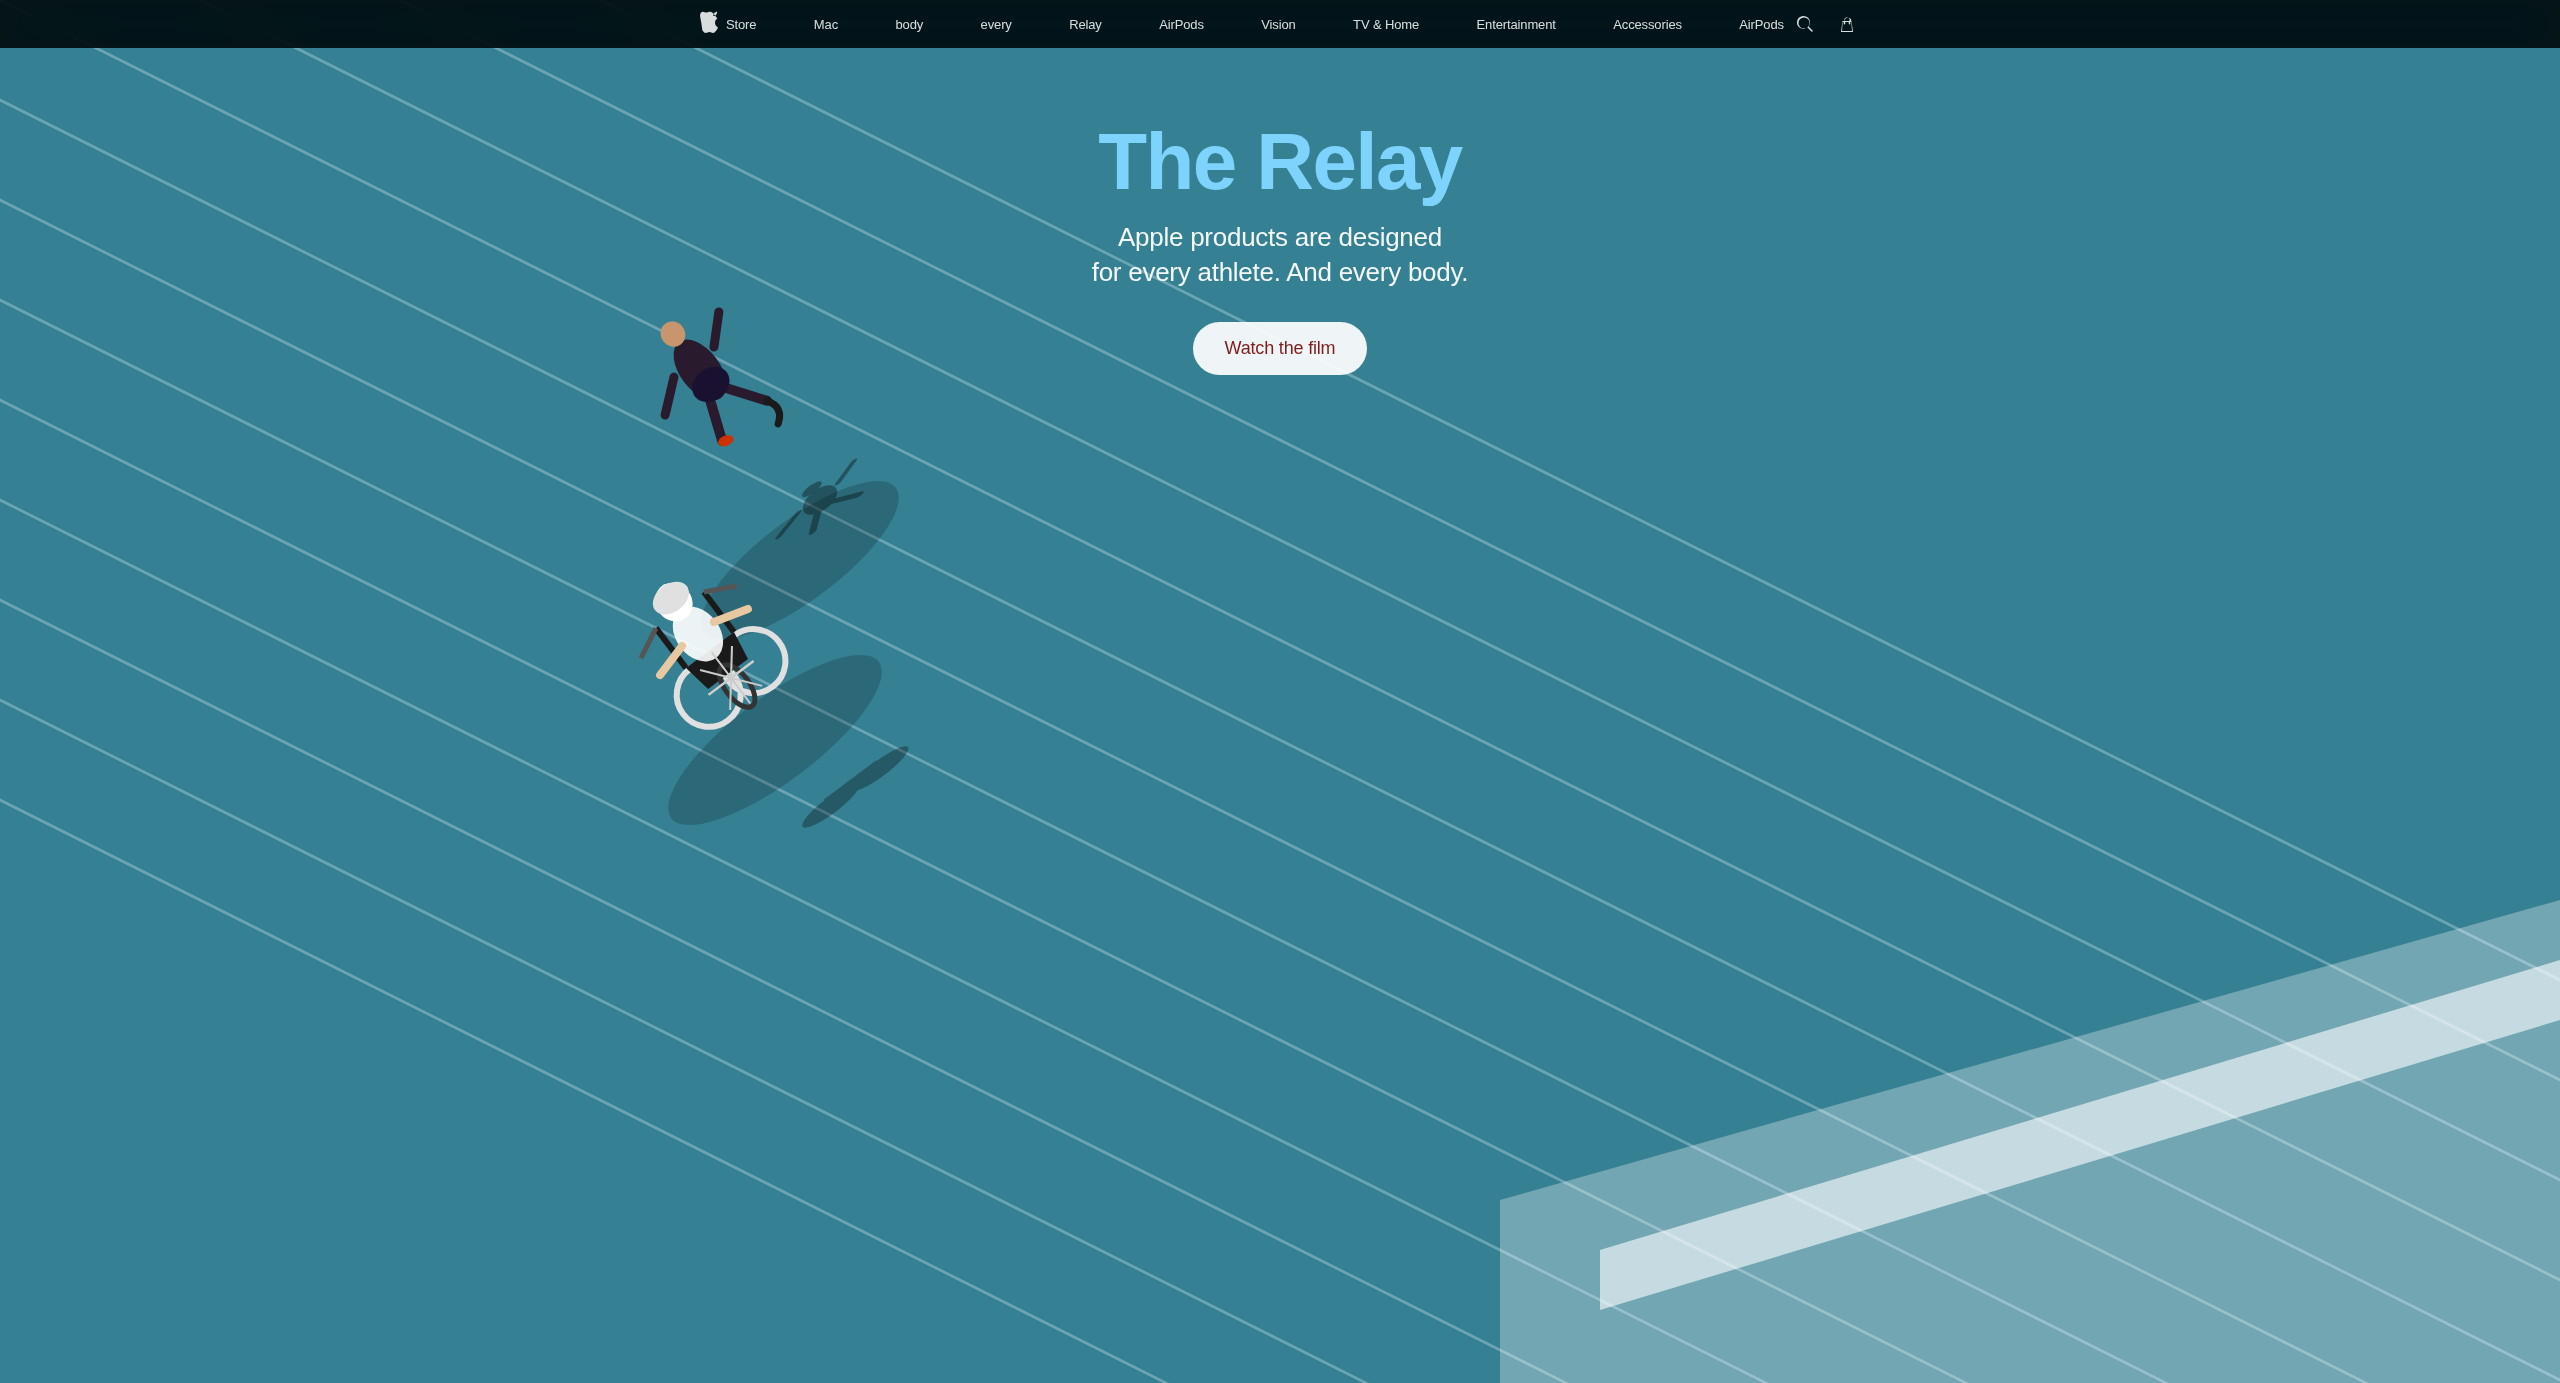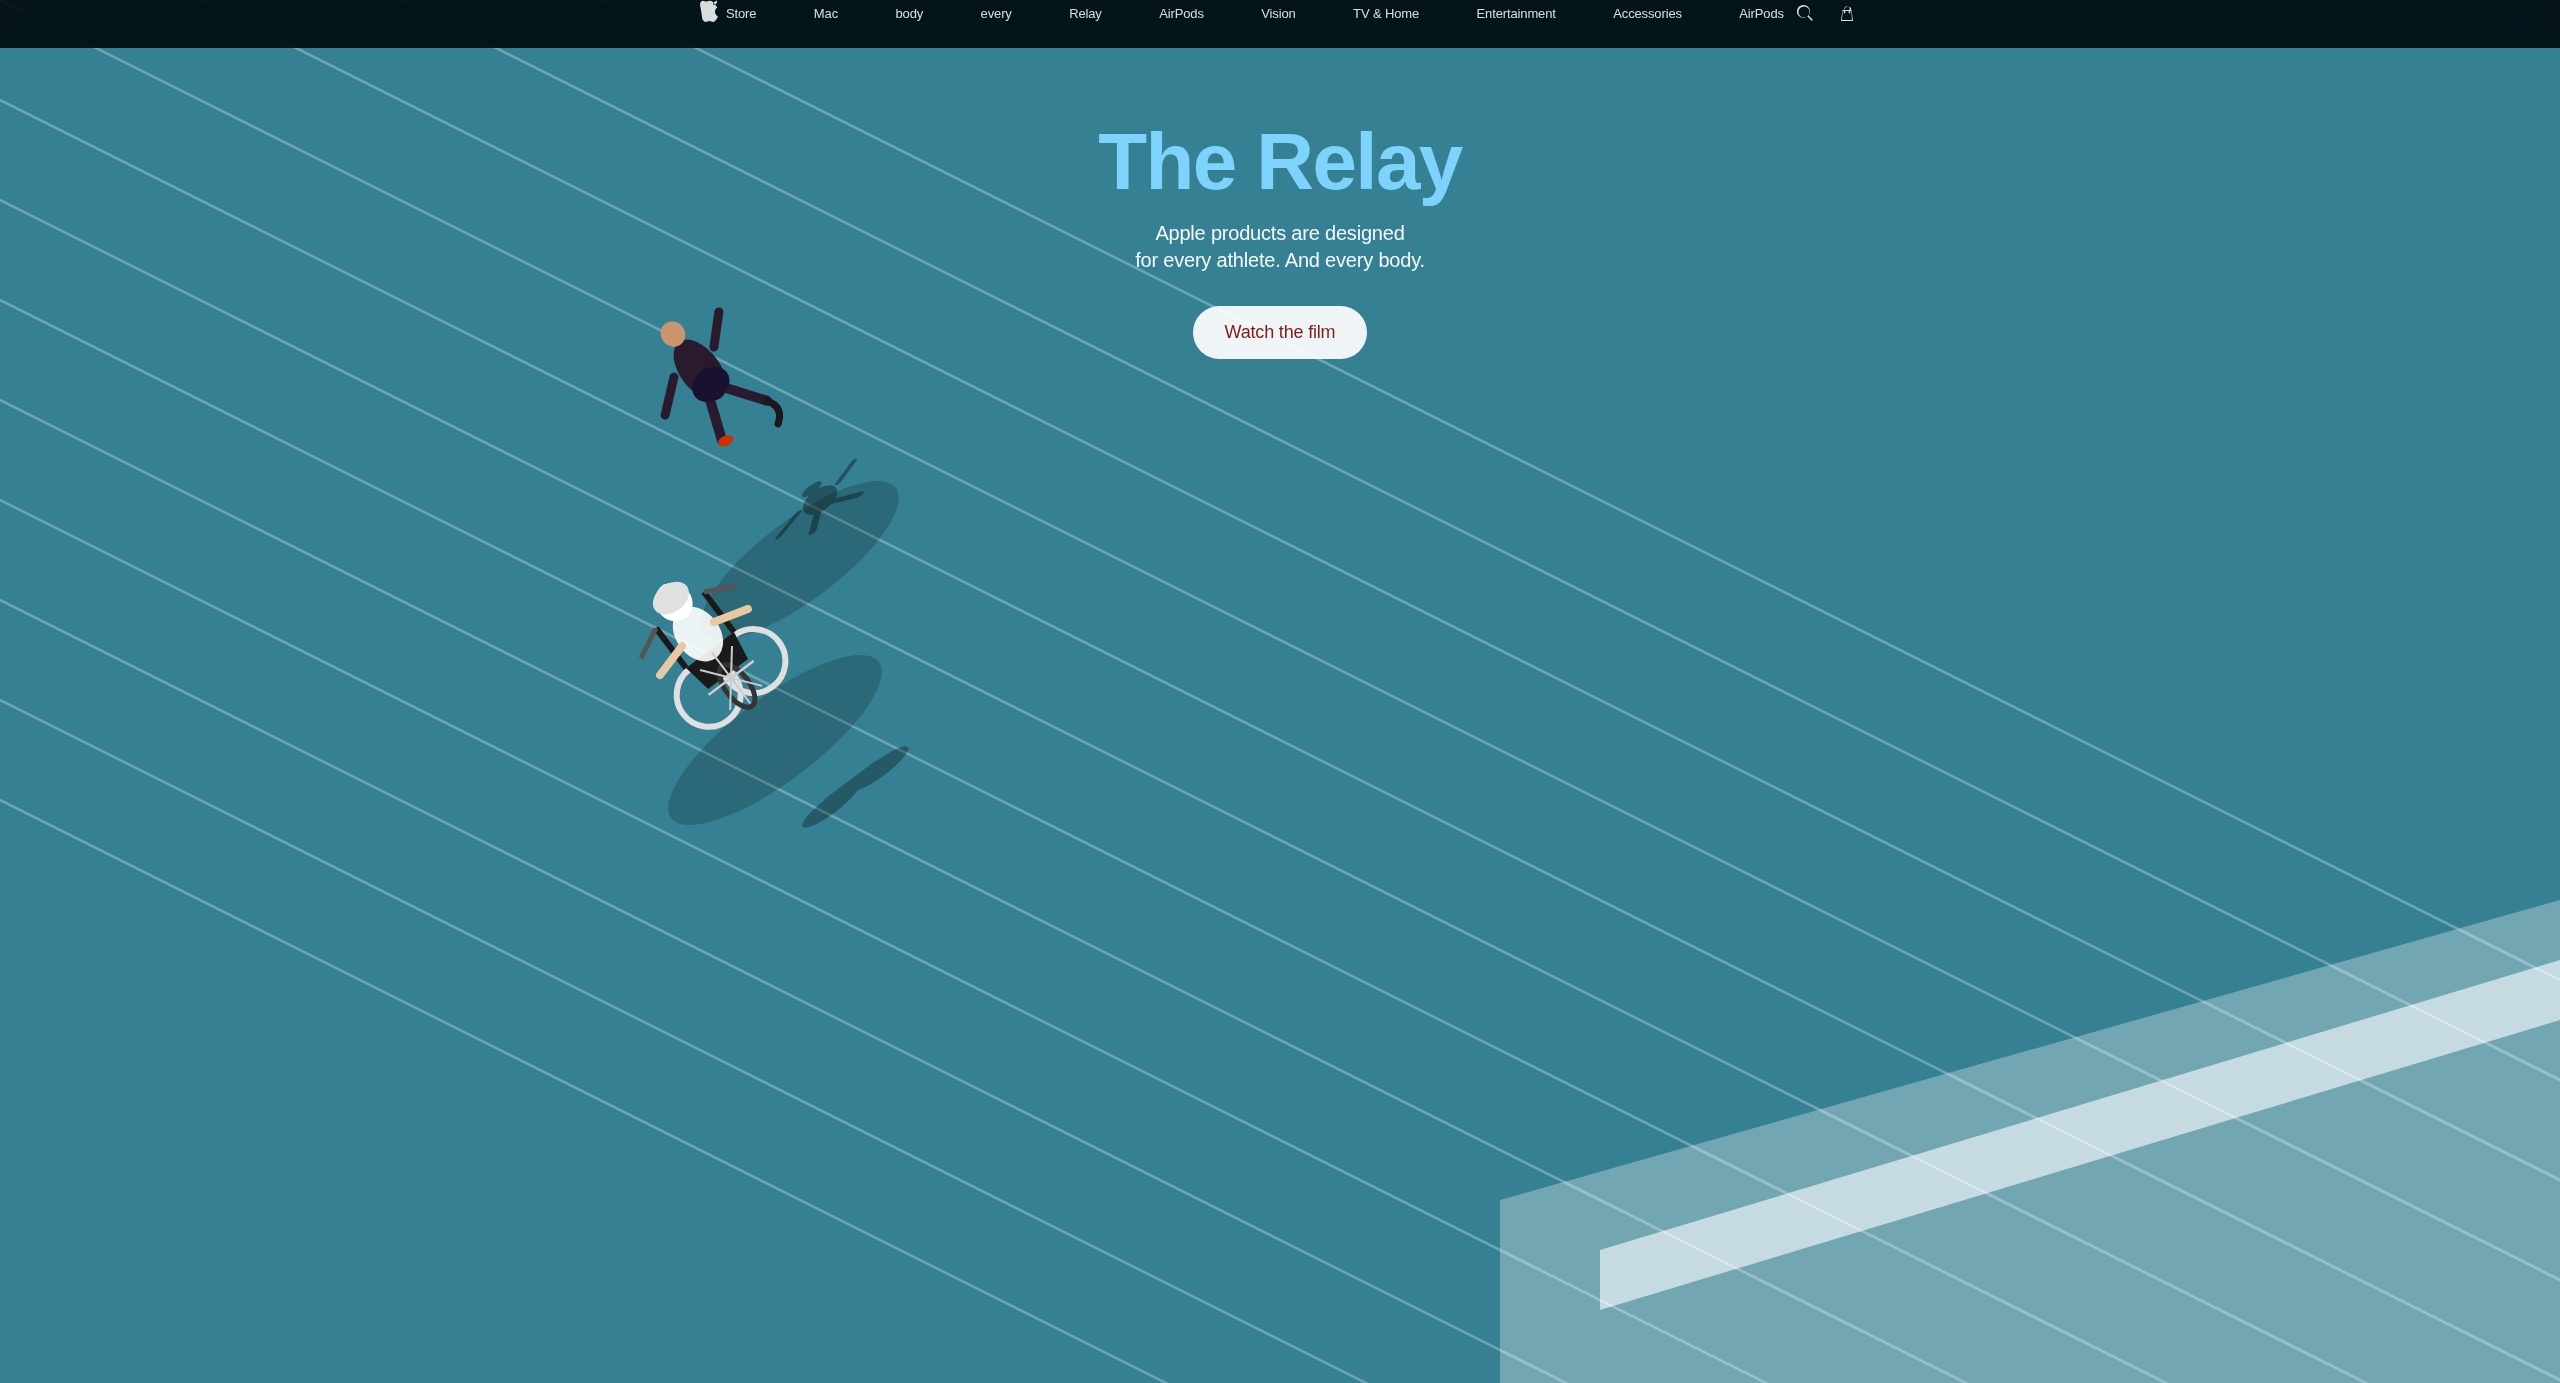--- a/index.html
+++ b/index.html
@@ -19,21 +19,21 @@
       position: fixed;
       top: 0;
       left: 0;
       right: 0;
       z-index: 100;
       background: rgba(0, 0, 0, 0.85);
       backdrop-filter: saturate(180%) blur(20px);
       -webkit-backdrop-filter: saturate(180%) blur(20px);
       height: 48px;
       display: flex;
-      align-items: flex-start;
+      align-items: center;
       justify-content: center;
     }
 
     .nav-inner {
       display: flex;
       align-items: center;
       justify-content: space-between;
       width: 100%;
       max-width: 1200px;
       padding: 0 20px;
@@ -108,21 +108,21 @@
       font-size: 80px;
       font-weight: 700;
       letter-spacing: -0.02em;
       line-height: 1.05;
       text-align: center;
       margin-bottom: 16px;
     }
 
     .hero-subtitle {
       color: rgba(255, 255, 255, 0.95);
-      font-size: 20px;
+      font-size: 26px;
       font-weight: 400;
       text-align: center;
       line-height: 1.35;
       letter-spacing: -0.01em;
       margin-bottom: 32px;
       max-width: 500px;
     }
 
     .watch-film-btn {
       background: rgba(255, 255, 255, 0.92);

